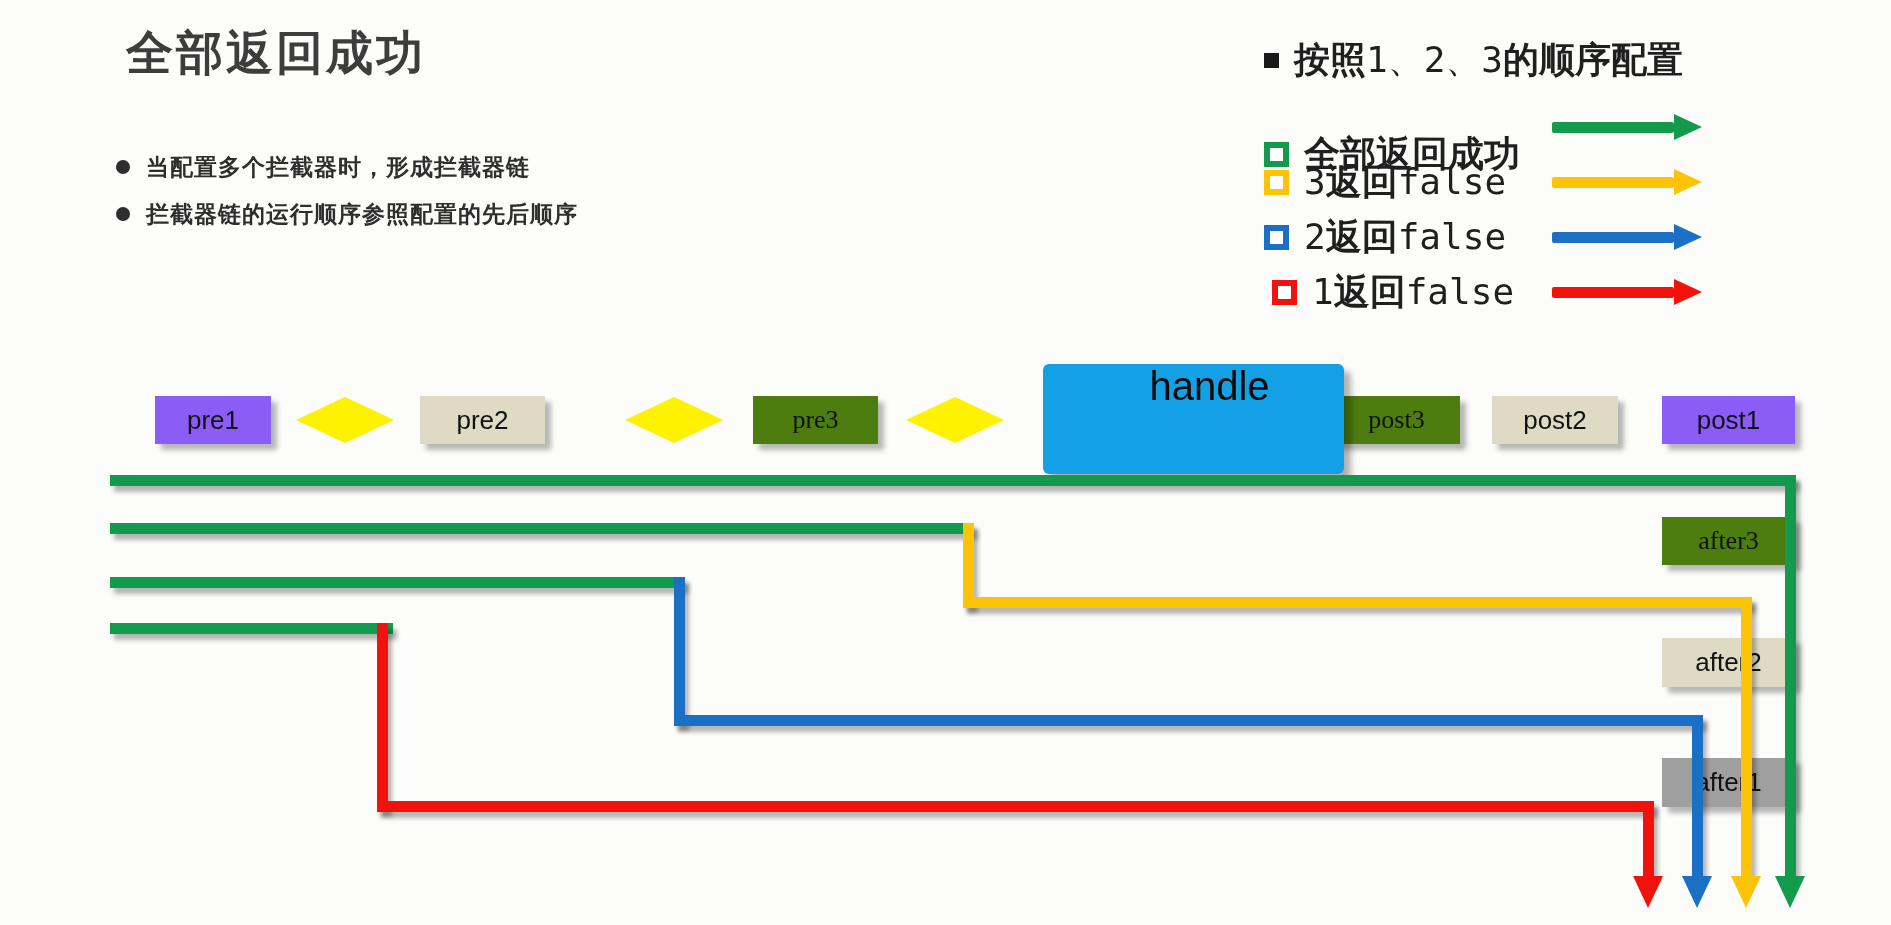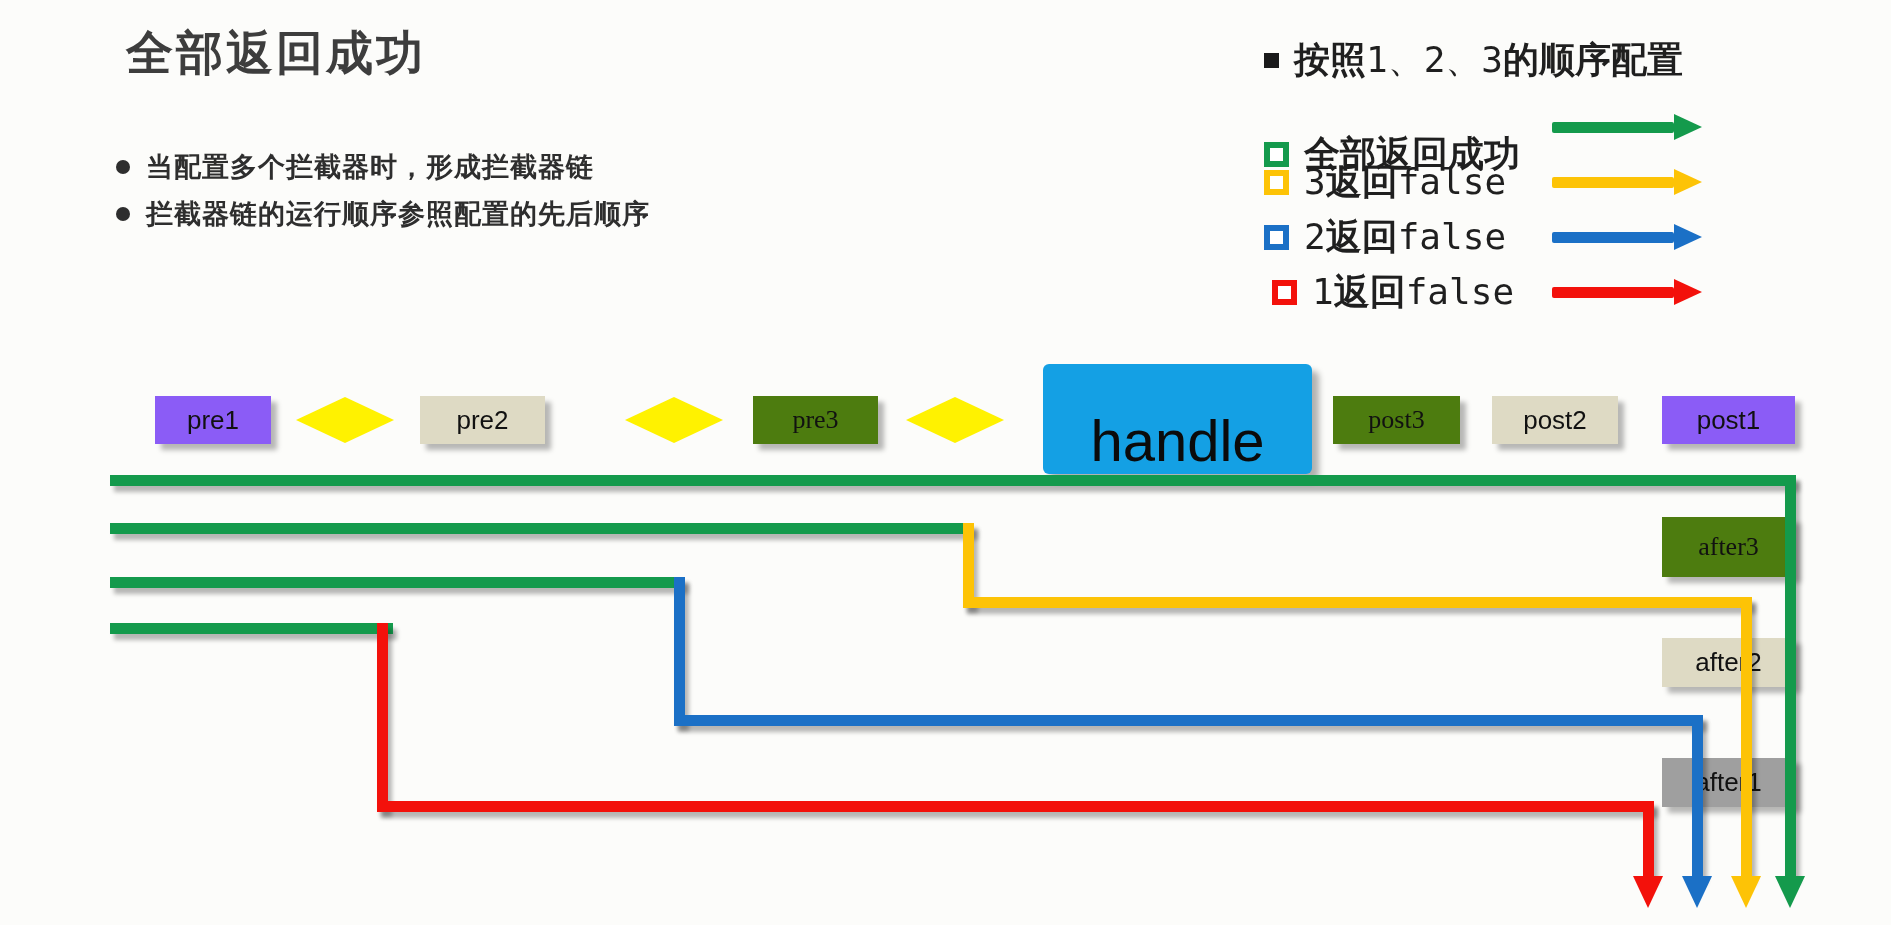--- a/index.html
+++ b/index.html
@@ -6,44 +6,45 @@
   .slide{
     position:relative;width:1891px;height:925px;background:#fcfcfa;overflow:hidden;
     font-family:"Liberation Sans","DejaVu Sans",sans-serif;color:#1f1f1f;
   }
   .abs{position:absolute;}
   .slide-title{
     left:126px;top:22px;font-size:47px;font-weight:bold;color:#3d3d3d;letter-spacing:3px;
   }
   .bullet{left:116px;display:flex;align-items:center;gap:16px;height:38px;}
   .bullet .dot{width:14px;height:14px;border-radius:50%;background:#2e2e2e;flex:0 0 auto;}
-  .bullet .btxt{font-size:27px;font-weight:bold;color:#2e2e2e;letter-spacing:1px;}
+  .bullet .btxt{font-size:23px;font-weight:bold;color:#2e2e2e;letter-spacing:1px;}
   
   .legend-row{left:1264px;display:flex;align-items:center;gap:15px;height:34px;}
   .legend-row .sq-solid{width:15px;height:15px;background:#1a1a1a;flex:0 0 auto;}
   .legend-row .sq-open{width:25px;height:25px;box-sizing:border-box;border:6px solid #000;background:#fff;flex:0 0 auto;}
   .legend-label{font-size:36px;white-space:nowrap;}
   .legend-label .cjk{font-weight:bold;}
   .legend-label .mono{font-family:"DejaVu Sans Mono","Liberation Mono",monospace;font-weight:normal;}
   .legend-arrow{height:26px;display:flex;align-items:center;}
   .legend-arrow .shaft{height:11px;border-radius:2px;}
   .legend-arrow .head{width:0;height:0;border-top:13px solid transparent;border-bottom:13px solid transparent;}
   
   .fbox{
     display:flex;align-items:center;justify-content:center;
     font-size:26px;color:#111;box-shadow:6px 6px 5px rgba(0,0,0,0.28);
   }
   .fbox.gray{background:#8b5cf6;}
   .fbox.gray2{background:#9f9f9f;}
   .fbox.tan{background:#dedac4;}
   .fbox.light{background:#4d7c0f;font-family:Liberation Serif, serif;}
   .handle-box{
-    display:flex;align-items:flex-end;justify-content:center;
-    background:#14a0e4;color:#0b0b0b;font-size:58px;border-radius:6px;
+    display:flex;align-items:flex-start;justify-content:center;
+    background:#14a0e4;color:#0b0b0b;font-size:40px;border-radius:6px;
     box-shadow:7px 7px 6px rgba(0,0,0,0.3);
+    padding-left:32px;
   }
   .diamond{
     clip-path:polygon(50% 0,100% 50%,50% 100%,0 50%);
     background:#fff200;filter:drop-shadow(5px 5px 3px rgba(0,0,0,0.3));
   }
   .seg{box-shadow:4px 6px 4px rgba(0,0,0,0.28);}
   .down-arrow{width:0;height:0;border-left:15px solid transparent;border-right:15px solid transparent;}
 </style>
 </head>
 <body>
@@ -116,21 +117,21 @@
       </div>
       <div class="abs fbox gray" style="left: 1662px; top: 396px; width: 133px; height: 48px;">
         <div class="">post1</div>
       </div>
       <div class="abs handle-box" style="left: 1043px; top: 364px; width: 269px; height: 110px;">
         <div class="">handle</div>
       </div>
       <div class="abs diamond" style="left: 296px; top: 397px; width: 98px; height: 46px; background: rgb(255, 242, 0);"></div>
       <div class="abs diamond" style="left: 625px; top: 397px; width: 98px; height: 46px; background: rgb(255, 242, 0);"></div>
       <div class="abs diamond" style="left: 906px; top: 397px; width: 98px; height: 46px; background: rgb(255, 242, 0);"></div>
-      <div class="abs fbox light" style="left: 1662px; top: 517px; width: 133px; height: 60px;">
+      <div class="abs fbox light" style="left: 1662px; top: 517px; width: 133px; height: 48px;">
         <div class="">after3</div>
       </div>
       <div class="abs fbox tan" style="left: 1662px; top: 638px; width: 133px; height: 49px;">
         <div class="">after2</div>
       </div>
       <div class="abs fbox gray2" style="left: 1662px; top: 758px; width: 133px; height: 49px;">
         <div class="">after1</div>
       </div>
       <div class="abs seg" style="background: rgb(20, 154, 76); z-index: 5; left: 110px; top: 474.5px; width: 1686px; height: 11px;"></div>
       <div class="abs seg" style="background: rgb(20, 154, 76); z-index: 5; left: 1784.5px; top: 475px; width: 11px; height: 403px;"></div>

